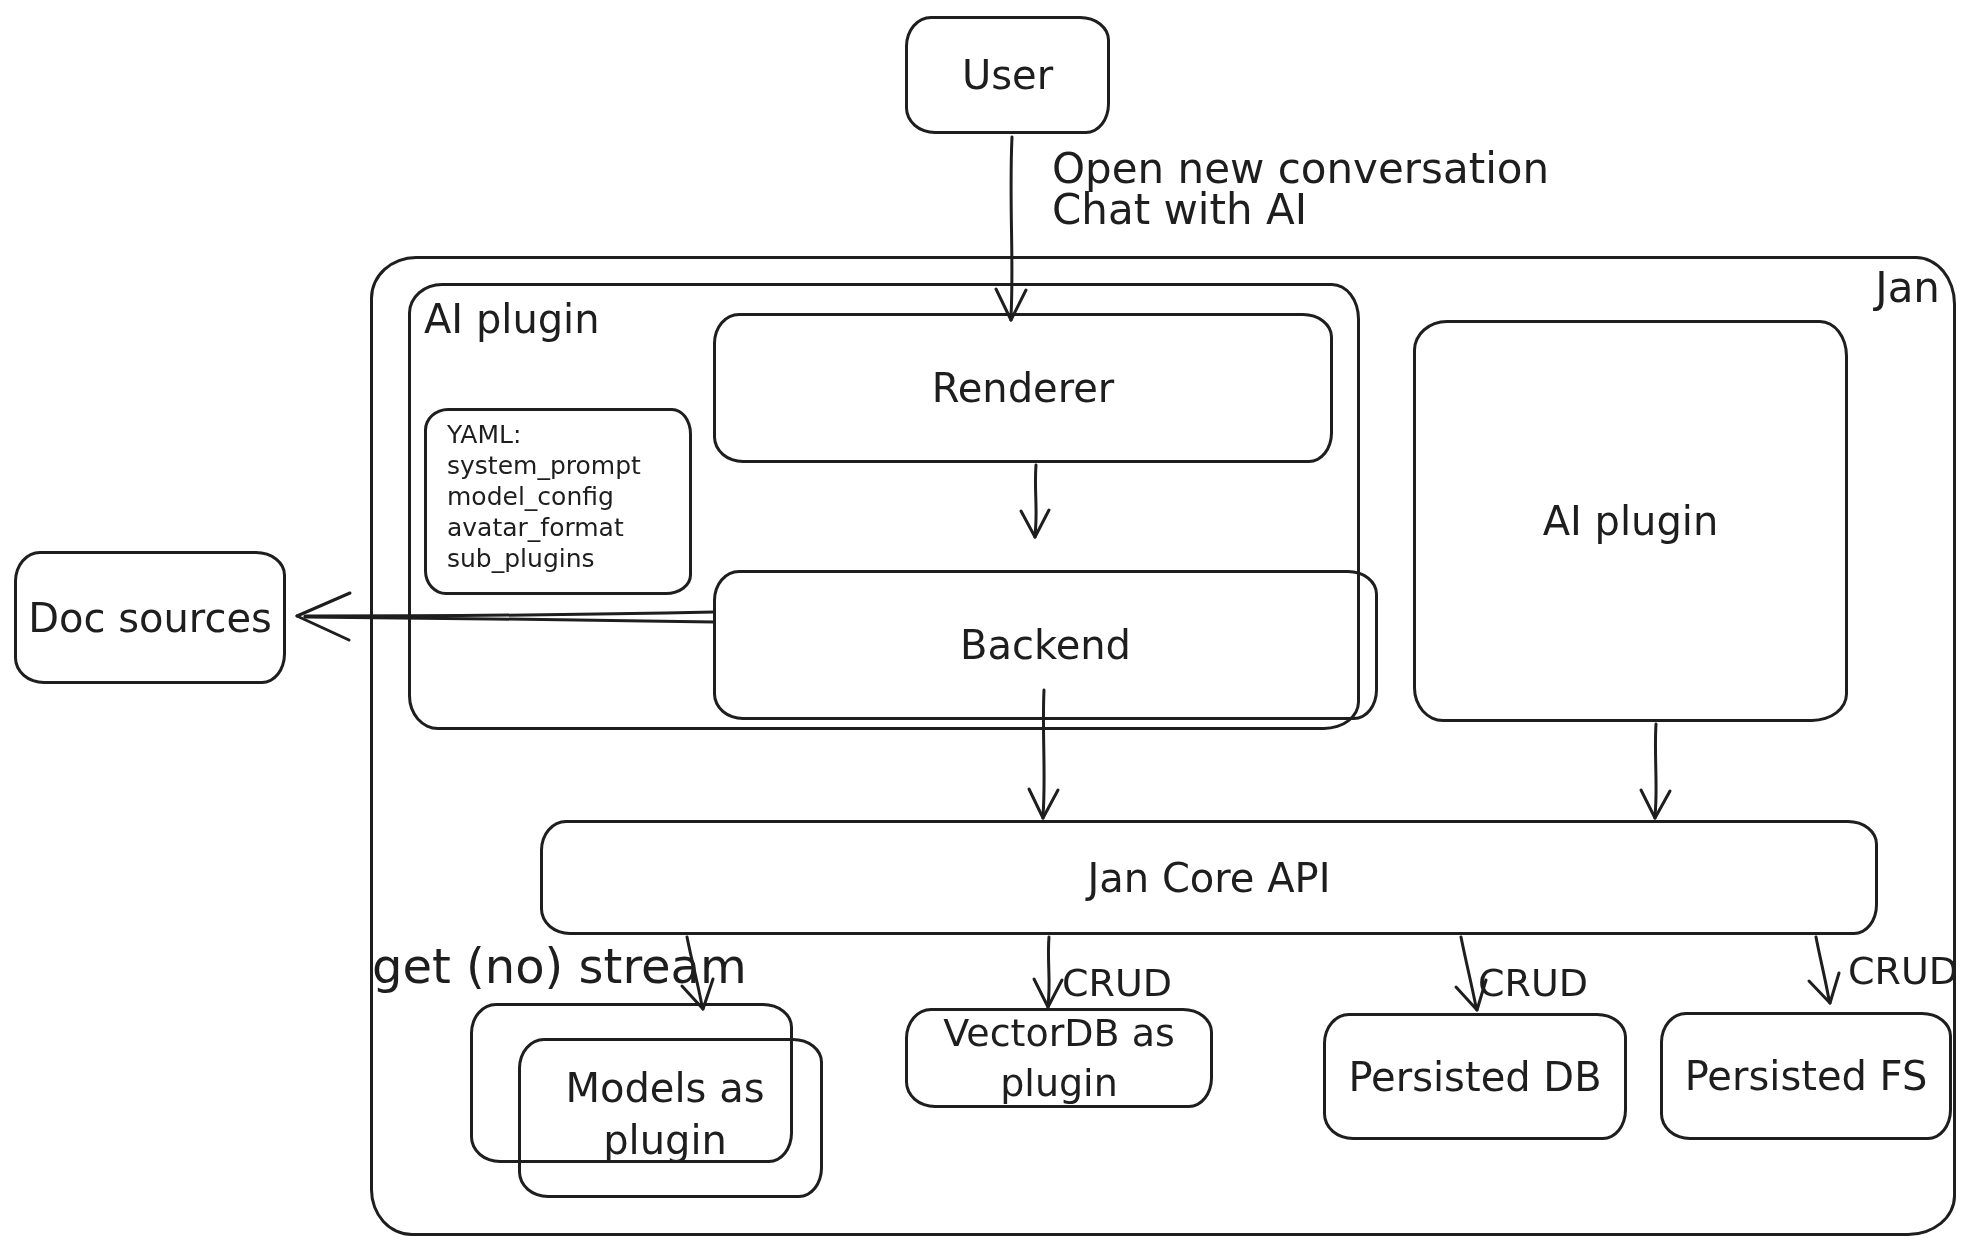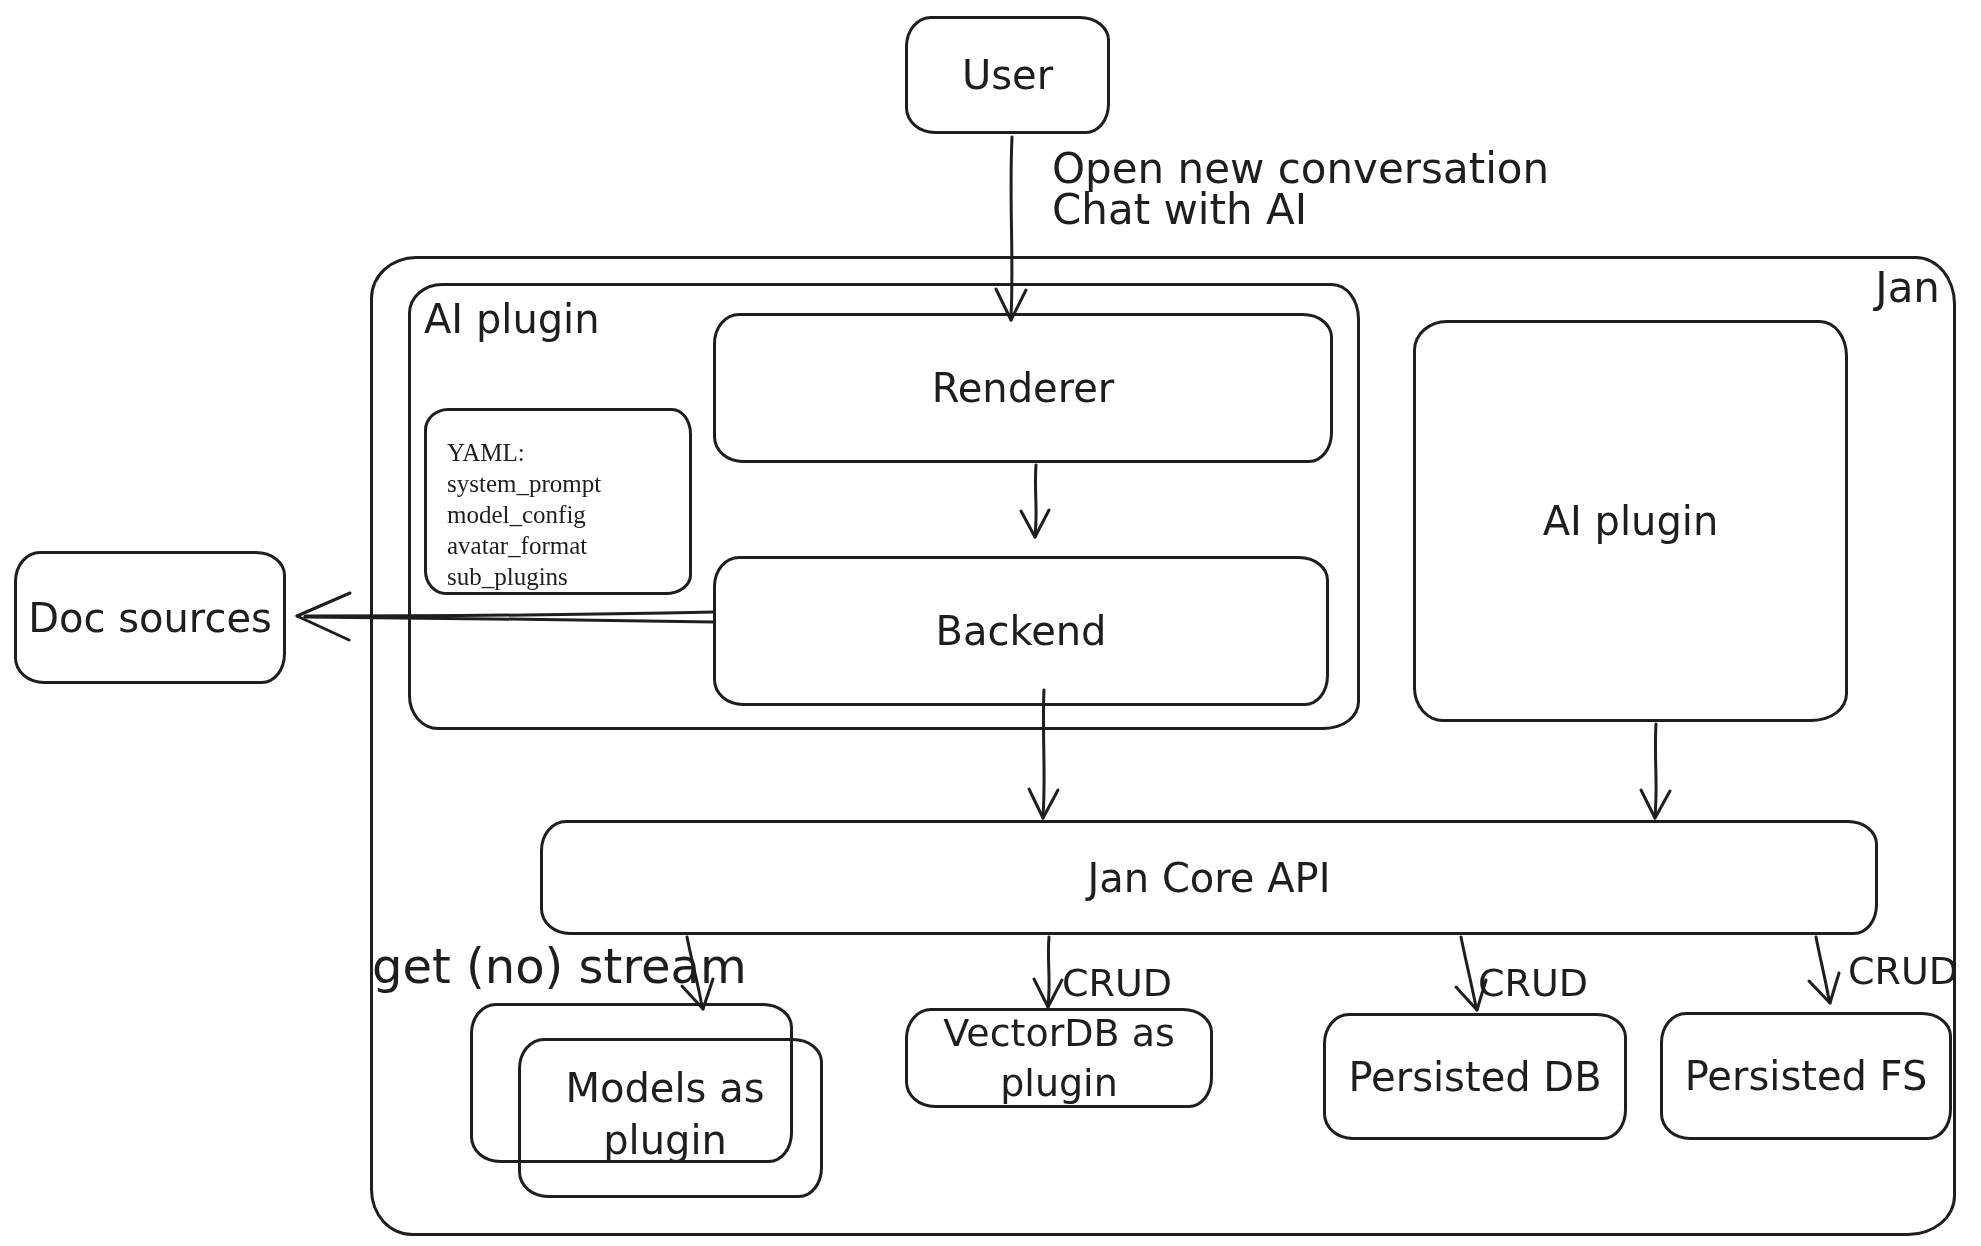--- a/index.html
+++ b/index.html
@@ -29,26 +29,25 @@
   .lbl {
     position: absolute;
     white-space: pre-line;
     line-height: 1.35;
   }
   .note {
     position: absolute;
     border: 3px solid #1e1e1e;
     border-radius: 24px 20px 26px 22px / 22px 26px 20px 24px;
     background: transparent;
-    padding: 26px 20px;
+    padding: 8px 20px;
     font-size: 25px;
     line-height: 31px;
     white-space: pre-line;
     text-align: left;
-    font-family: Liberation Serif, serif;
   }
   .node-text { font-size: 40px; line-height: 52px; white-space: pre-line; }
   .node-text-sm { font-size: 38px; line-height: 50px; white-space: pre-line; }
   svg.arrows {
     position: absolute;
     left: 0; top: 0;
     width: 1981px; height: 1246px;
     pointer-events: none;
   }
   svg.arrows path, svg.arrows line {
@@ -77,21 +76,21 @@
   <div class="box r-sm" style="left:713px; top:313px; width:620px; height:150px;text-align:center;">
     <span class="node-text">Renderer</span>
   </div>
 
   <div class="note" style="left:424px; top:408px; width:268px; height:187px;">YAML:
 system_prompt
 model_config
 avatar_format
 sub_plugins</div>
 
-  <div class="box r-sm" style="left:713px; top:556px; width:616px; height:150px;">
+  <div class="box r-sm" style="left:713px; top:570px; width:665px; height:150px;">
     <span class="node-text">Backend</span>
   </div>
 
   <div class="box r-sm" style="left:14px; top:551px; width:272px; height:133px;">
     <span class="node-text">Doc sources</span>
   </div>
 
   <div class="box r-md" style="left:1413px; top:320px; width:435px; height:402px;">
     <span class="node-text">AI plugin</span>
   </div>

